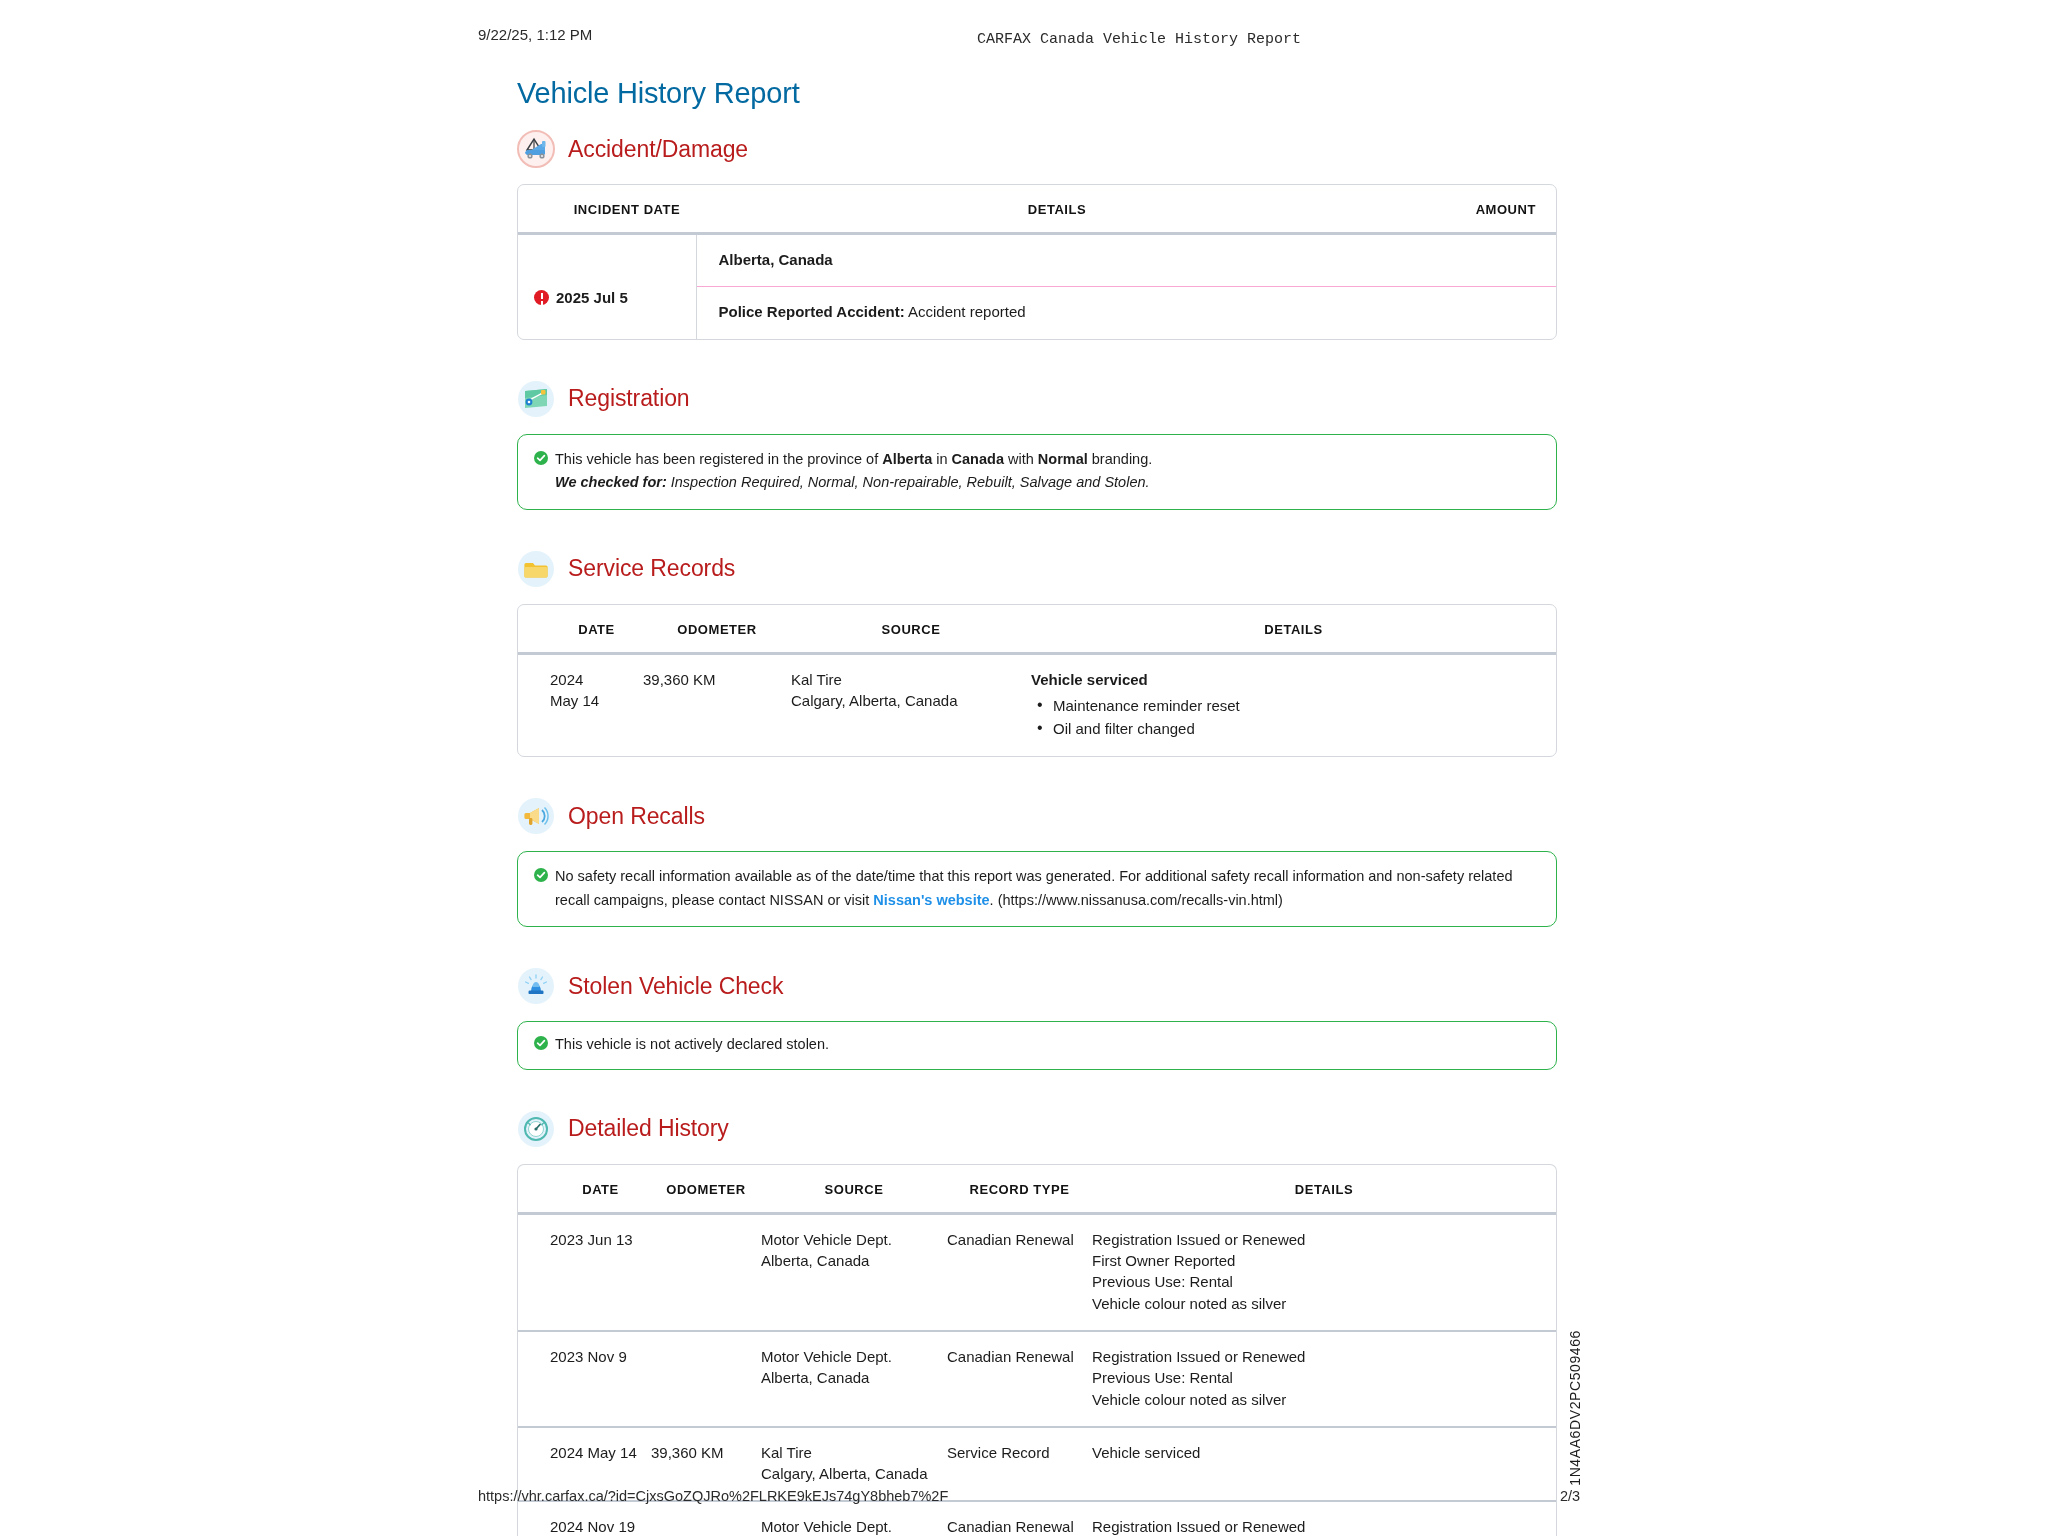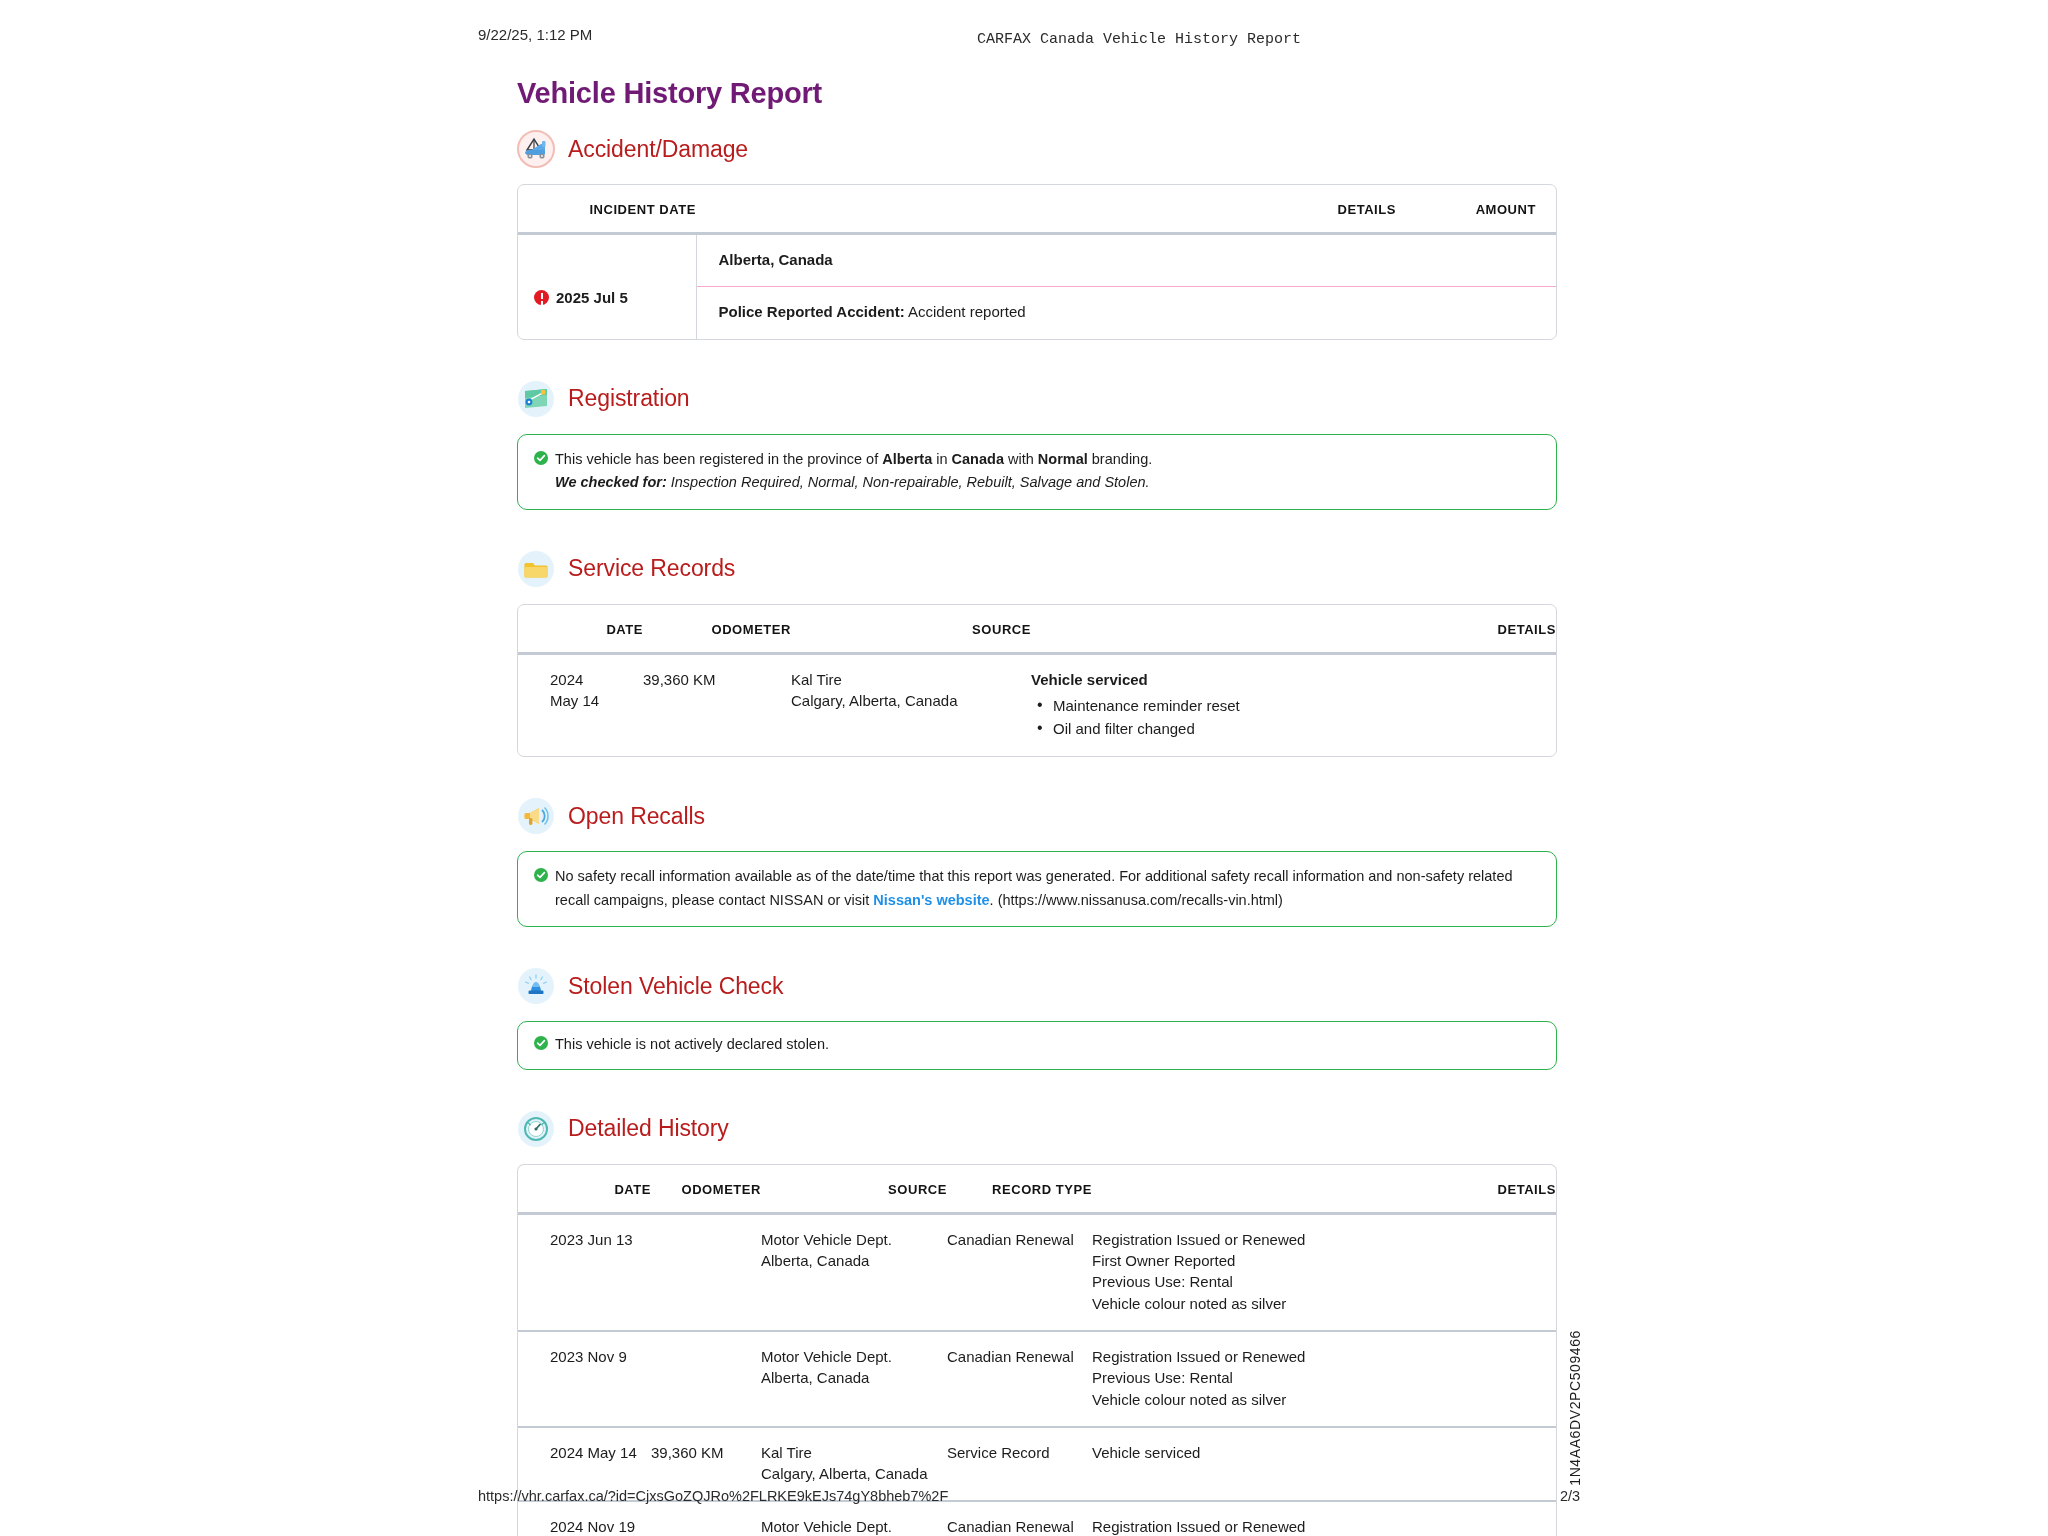--- a/index.html
+++ b/index.html
@@ -31,23 +31,23 @@
   }
   .print-header .ph-date { position: absolute; left: 478px; top: 0; white-space: nowrap; }
   .print-header .ph-title { position: absolute; left: 977px; top: 5px; white-space: nowrap; font-family: Liberation Mono, monospace; }
 
   
   .page-title {
     position: absolute;
     left: 517px;
     top: 77px;
     font-size: 29px;
-    font-weight: bold;
+    font-weight: normal;
     letter-spacing: -0.2px;
-    color: #701a75;
+    color: #0369a1;
   }
 
   
   .content {
     position: absolute;
     left: 517px;
     top: 130px;
     width: 1040px;
   }
 
@@ -80,21 +80,21 @@
     border-radius: 7px;
     background: #fff;
     overflow: hidden;
   }
   table.rtable {
     width: 100%;
     border-collapse: collapse;
     font-size: 15px;
   }
   table.rtable th {
-    text-align: right;
+    text-align: center;
     font-size: 13px;
     font-weight: bold;
     letter-spacing: 0.55px;
     color: #131313;
     padding: 17px 0 15px 0;
     border-bottom: 3px solid #c3cad4;
     vertical-align: bottom;
   }
   table.rtable td {
     vertical-align: top;

